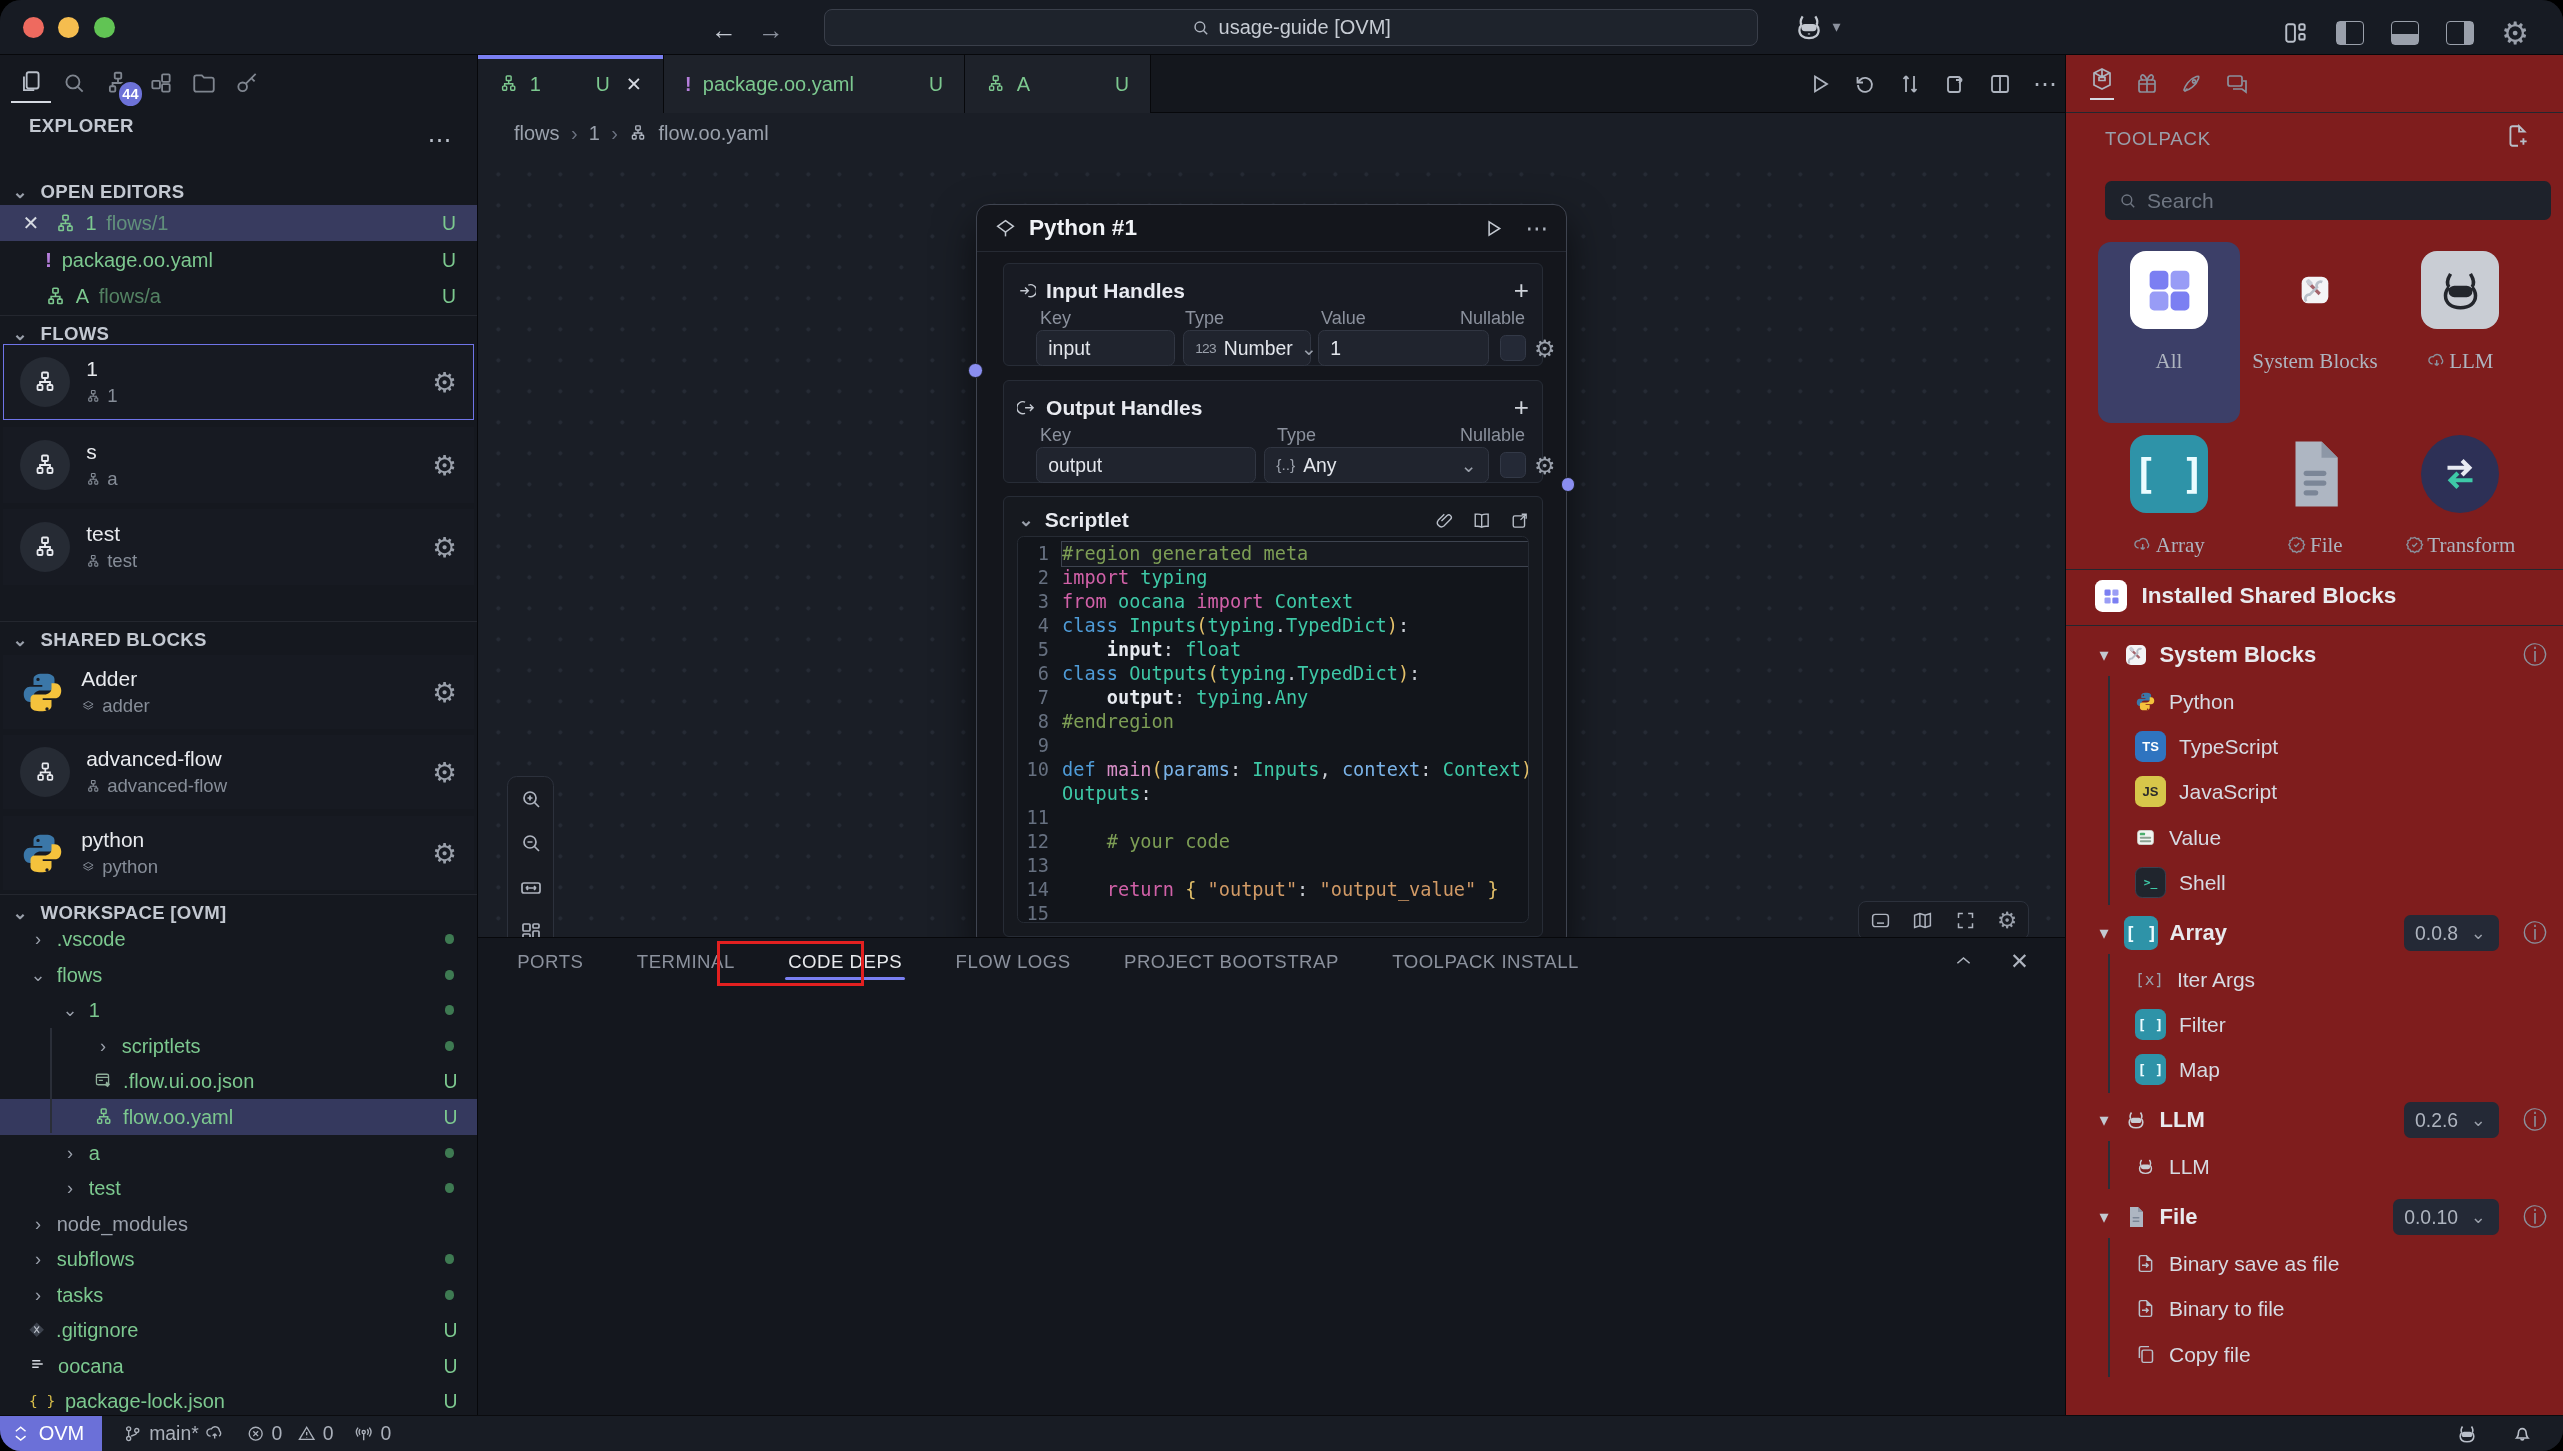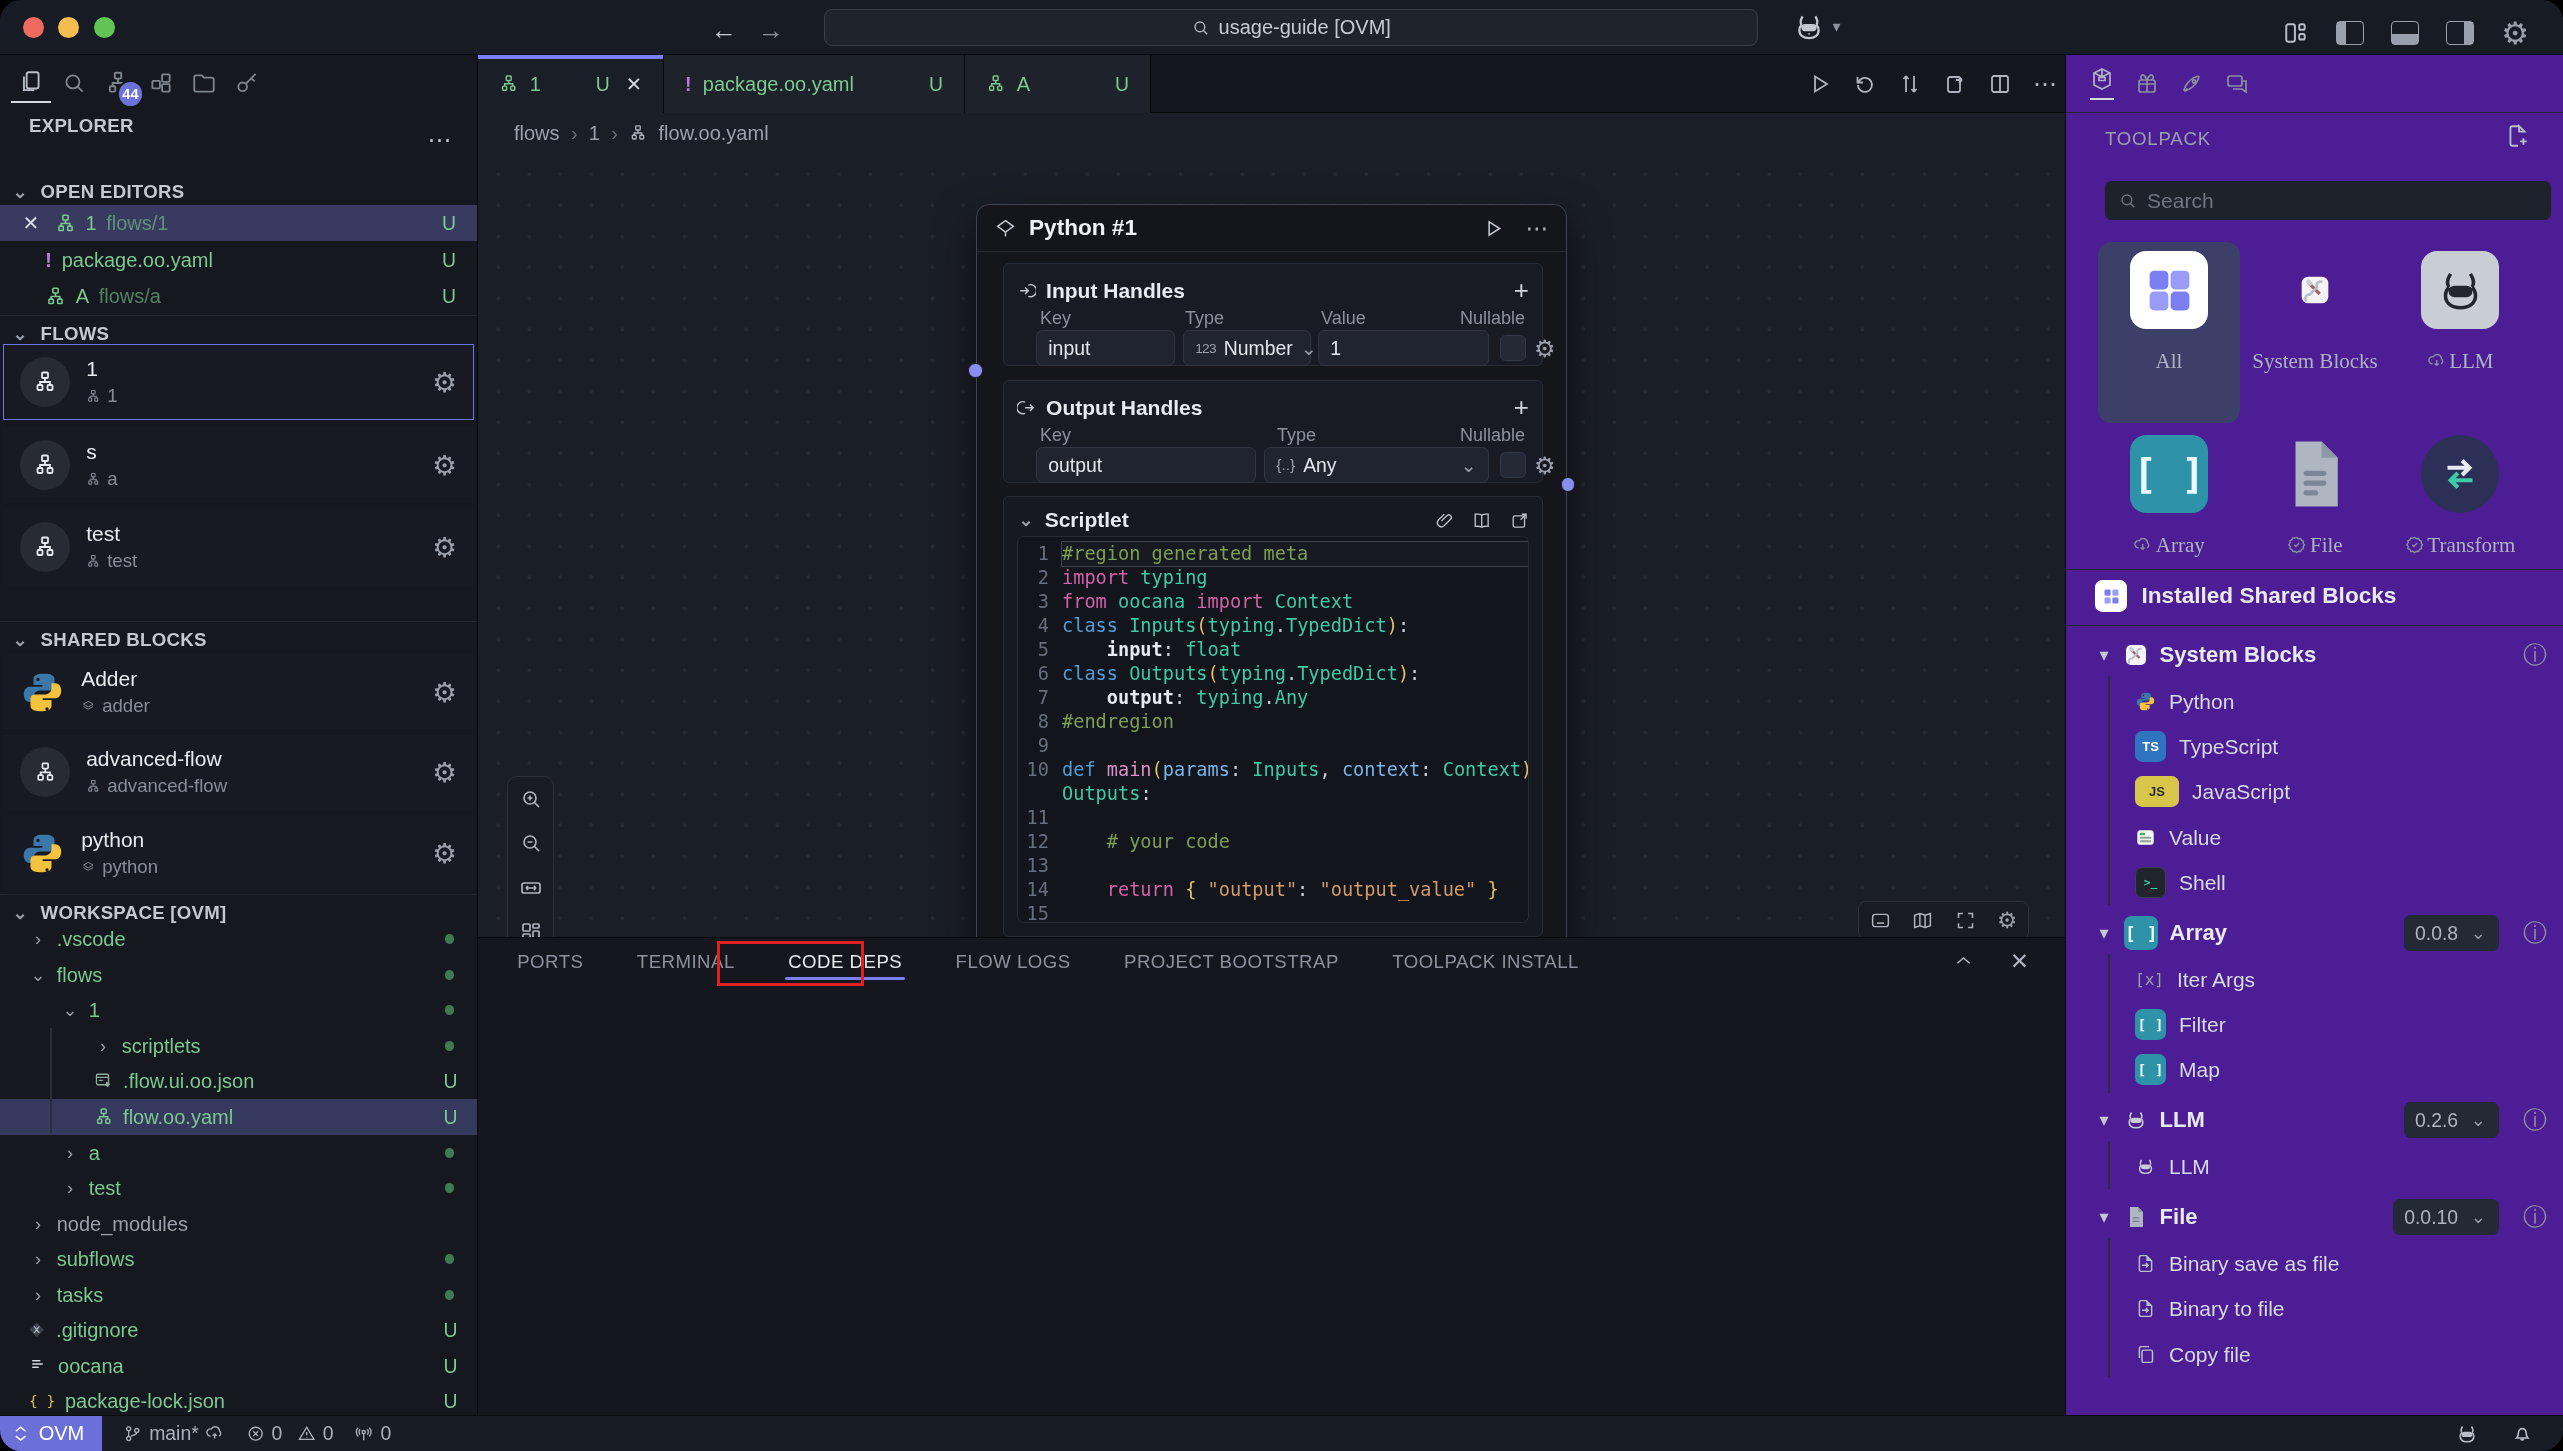--- a/index.html
+++ b/index.html
@@ -92,21 +92,21 @@
       align-items:center;justify-content:space-around;color:#c3c8d0;}
 
   
   #panel{position:absolute;left:0;right:0;top:882px;bottom:0;background:#14171e;border-top:0.8px solid #07080b;}
   .ptab{font-size:18.6px;letter-spacing:0.5px;color:#8b919d;position:relative;padding:0 3.2px;height:47px;display:flex;align-items:center;}
   .ptab.active{color:#e8eaee;}
   .ptab.active:after{content:"";position:absolute;left:0;right:0;bottom:4.8px;height:3.2px;background:#7a7ff2;border-radius:1.6px;}
   .redbox{position:absolute;border:3.2px solid #e32020;pointer-events:none;}
 
   
-  #rightpanel{position:absolute;right:0;top:55px;width:498px;bottom:36px;background:#4c1d95;border-left:0.8px solid #07080b;overflow:hidden;}
+  #rightpanel{position:absolute;right:0;top:55px;width:498px;bottom:36px;background:#7f1d1d;border-left:0.8px solid #07080b;overflow:hidden;}
   #rtabs{position:absolute;left:0;top:0;right:0;height:58px;border-bottom:0.8px solid #24272f;display:flex;align-items:center;gap:21px;padding-left:24px;color:#c3c8d0;}
   #tp-title{position:absolute;left:39px;top:73px;color:#9aa0ab;font-size:18.6px;letter-spacing:0.8px;}
   #tp-search{position:absolute;left:39px;top:126px;width:446px;height:39px;background:#1e222b;border-radius:6.5px;display:flex;align-items:center;
       gap:9.7px;padding:0 13px;color:#6f7682;font-size:21px;}
   .card{position:absolute;width:142px;display:flex;flex-direction:column;align-items:center;}
   .card .cicon{width:78px;height:78px;border-radius:18px;display:flex;align-items:center;justify-content:center;}
   .card .clabel{margin-top:18px;color:#aeb4bf;font-size:21px;text-align:center;line-height:29px;display:flex;align-items:flex-start;gap:3.2px;flex-wrap:wrap;justify-content:center;font-family:Liberation Serif, serif;}
   .allsel{position:absolute;left:32px;top:187px;width:142px;height:181px;background:#3c3f68;border-radius:13px;}
   .grouprow{position:absolute;left:0;right:0;height:42px;display:flex;align-items:center;gap:11.3px;padding-left:29px;}
   .grouprow .glabel{font-weight:bold;color:#e8eaee;font-size:22px;}
@@ -1035,21 +1035,21 @@
           <span>Python</span>
         </div>
         <div class="childrow" style="top: 669px;">
           <span class="ico" style="color:#c9cdd4;">
             <span class="sqicon" style="width:31px;height:31px;background:#2f74c0;color:#fff;font-size:13px;">TS</span>
           </span>
           <span>TypeScript</span>
         </div>
         <div class="childrow" style="top: 714px;">
           <span class="ico" style="color:#c9cdd4;">
-            <span class="sqicon" style="width:44px;height:31px;background:#d7c64a;color:#2b2b2b;font-size:13px;">JS</span>
+            <span class="sqicon" style="width:31px;height:31px;background:#d7c64a;color:#2b2b2b;font-size:13px;">JS</span>
           </span>
           <span>JavaScript</span>
         </div>
         <div class="childrow" style="top: 760px;">
           <span class="ico" style="color:#c9cdd4;">
             <svg width="21" height="21" viewBox="0 0 24 24">
               <rect x="3" y="4" width="18" height="16" rx="3" fill="#f2f5f2" stroke="#cfd8cf"></rect>
               <rect x="5.5" y="6.5" width="6" height="3" rx="1" fill="#4caf6e"></rect>
               <rect x="5.5" y="11" width="13" height="2.4" rx="1" fill="#8aa392"></rect>
               <rect x="5.5" y="15" width="13" height="2.4" rx="1" fill="#8aa392"></rect>

